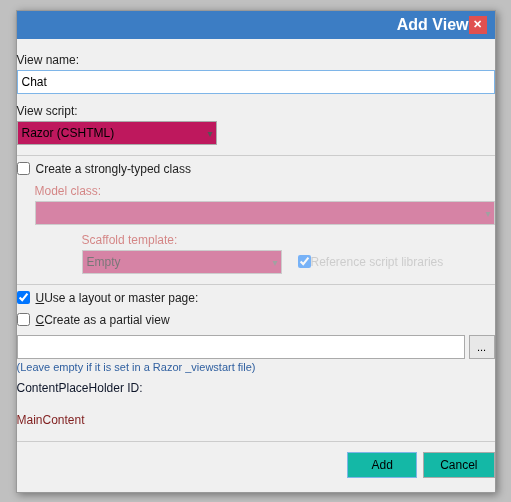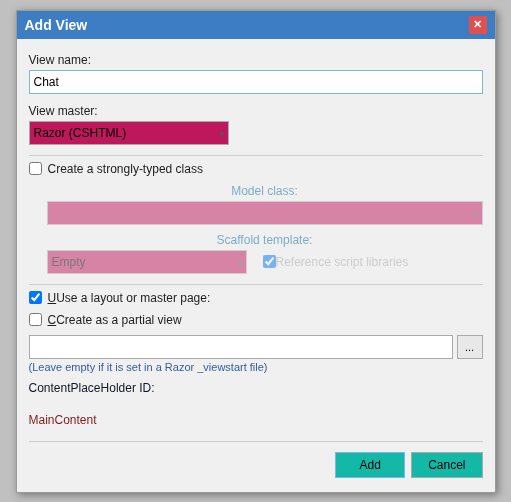--- a/index.html
+++ b/index.html
@@ -30,43 +30,43 @@
       background: #3c7dc4;
       color: white;
       padding: 6px 8px;
       display: flex;
       align-items: center;
       justify-content: space-between;
       height: 28px;
     }
 
     .title-bar-text {
-      font-size: 14px;
+      font-size: 16px;
       font-weight: 600;
       flex: 1;
-      text-align: left;
+      text-align: right;
     }
 
     .close-btn {
       background: #e05050;
       color: white;
       border: none;
       width: 18px;
       height: 18px;
       cursor: pointer;
       font-size: 11px;
       display: flex;
       align-items: center;
       justify-content: center;
       font-weight: bold;
       line-height: 1;
     }
 
     .dialog-body {
-      padding: 14px 12px;
+      padding: 14px 0;
     }
 
     .form-group {
       margin-bottom: 10px;
     }
 
     .label {
       display: block;
       margin-bottom: 3px;
       color: #222;
@@ -135,23 +135,22 @@
 
     .checkbox-label u {
       text-decoration: underline;
     }
 
     .indented {
       padding-left: 18px;
     }
 
     .field-label {
-      color: #0369a1;
+      color: #b91c1c;
       margin-bottom: 3px;
-      text-align: center;
     }
 
     .scaffold-row {
       display: flex;
       align-items: center;
       gap: 16px;
     }
 
     .scaffold-select {
       width: 200px;
@@ -255,21 +254,21 @@
   </div>
 
   <div class="dialog-body">
 
     <div class="form-group">
       <label class="label">View name:</label>
       <input class="text-input" type="text" value="Chat" style="">
     </div>
 
     <div class="form-group">
-      <label class="label">View master:</label>
+      <label class="label">View script:</label>
       <div class="select-wrapper">
         <select class="select-input">
           <option>Razor (CSHTML)</option>
           <option>ASPX</option>
         </select>
         <span class="select-arrow">▾</span>
       </div>
     </div>
 
     <hr class="divider">
@@ -283,21 +282,21 @@
 
     <div class="indented disabled-section">
       <div class="field-label">Model class:</div>
       <div class="model-select-wrapper">
         <select class="select-input" style="width:100%">
           <option></option>
         </select>
         <span class="select-arrow">▾</span>
       </div>
 
-      <div style="margin-top:8px;">
+      <div style="margin-top:8px;margin-left:47px;">
         <div class="field-label">Scaffold template:</div>
         <div class="scaffold-row">
           <div class="scaffold-select">
             <select class="select-input">
               <option>Empty</option>
               <option>Create</option>
               <option>Delete</option>
               <option>Details</option>
               <option>Edit</option>
               <option>List</option>

